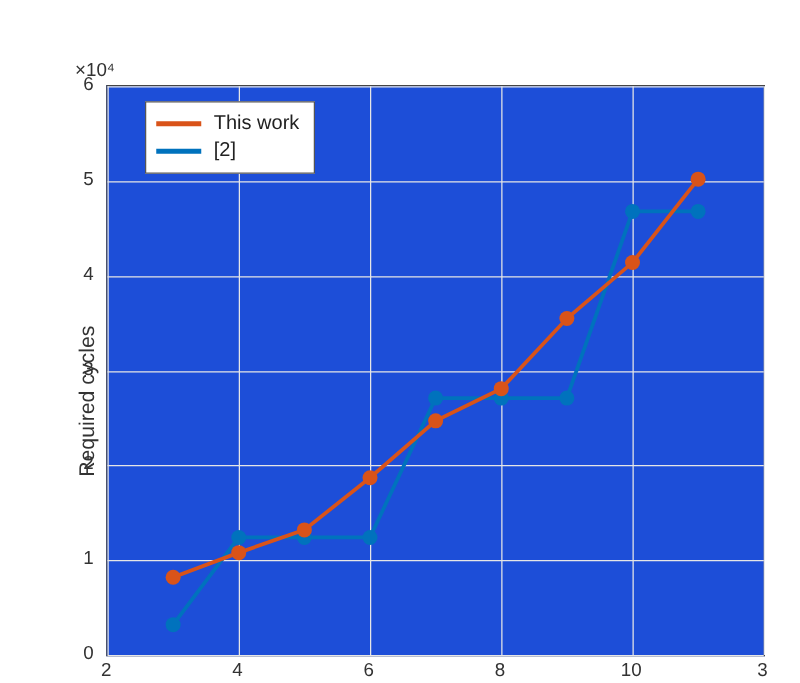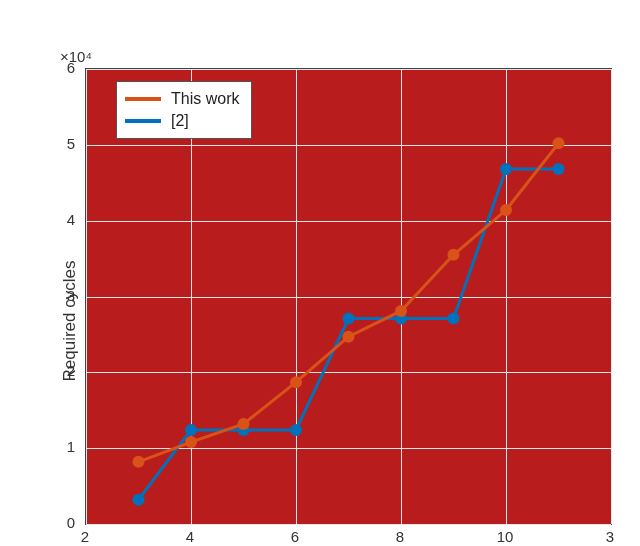--- a/index.html
+++ b/index.html
@@ -16,21 +16,21 @@
     height: 546px;
     background: #ffffff;
     margin-top: 48px;
   }
   .plot-area {
     position: absolute;
     left: 85px;
     top: 20px;
     width: 525px;
     height: 455px;
-    background: #b91c1c;
+    background: #1d4ed8;
     border: 1px solid #444;
     text-align: center;
   }
   .grid-line {
     position: absolute;
     background: #e6e6e6;
   }
   .grid-v { top: 0; bottom: 0; width: 1px; }
   .grid-h { left: 0; right: 0; height: 1px; }
 

